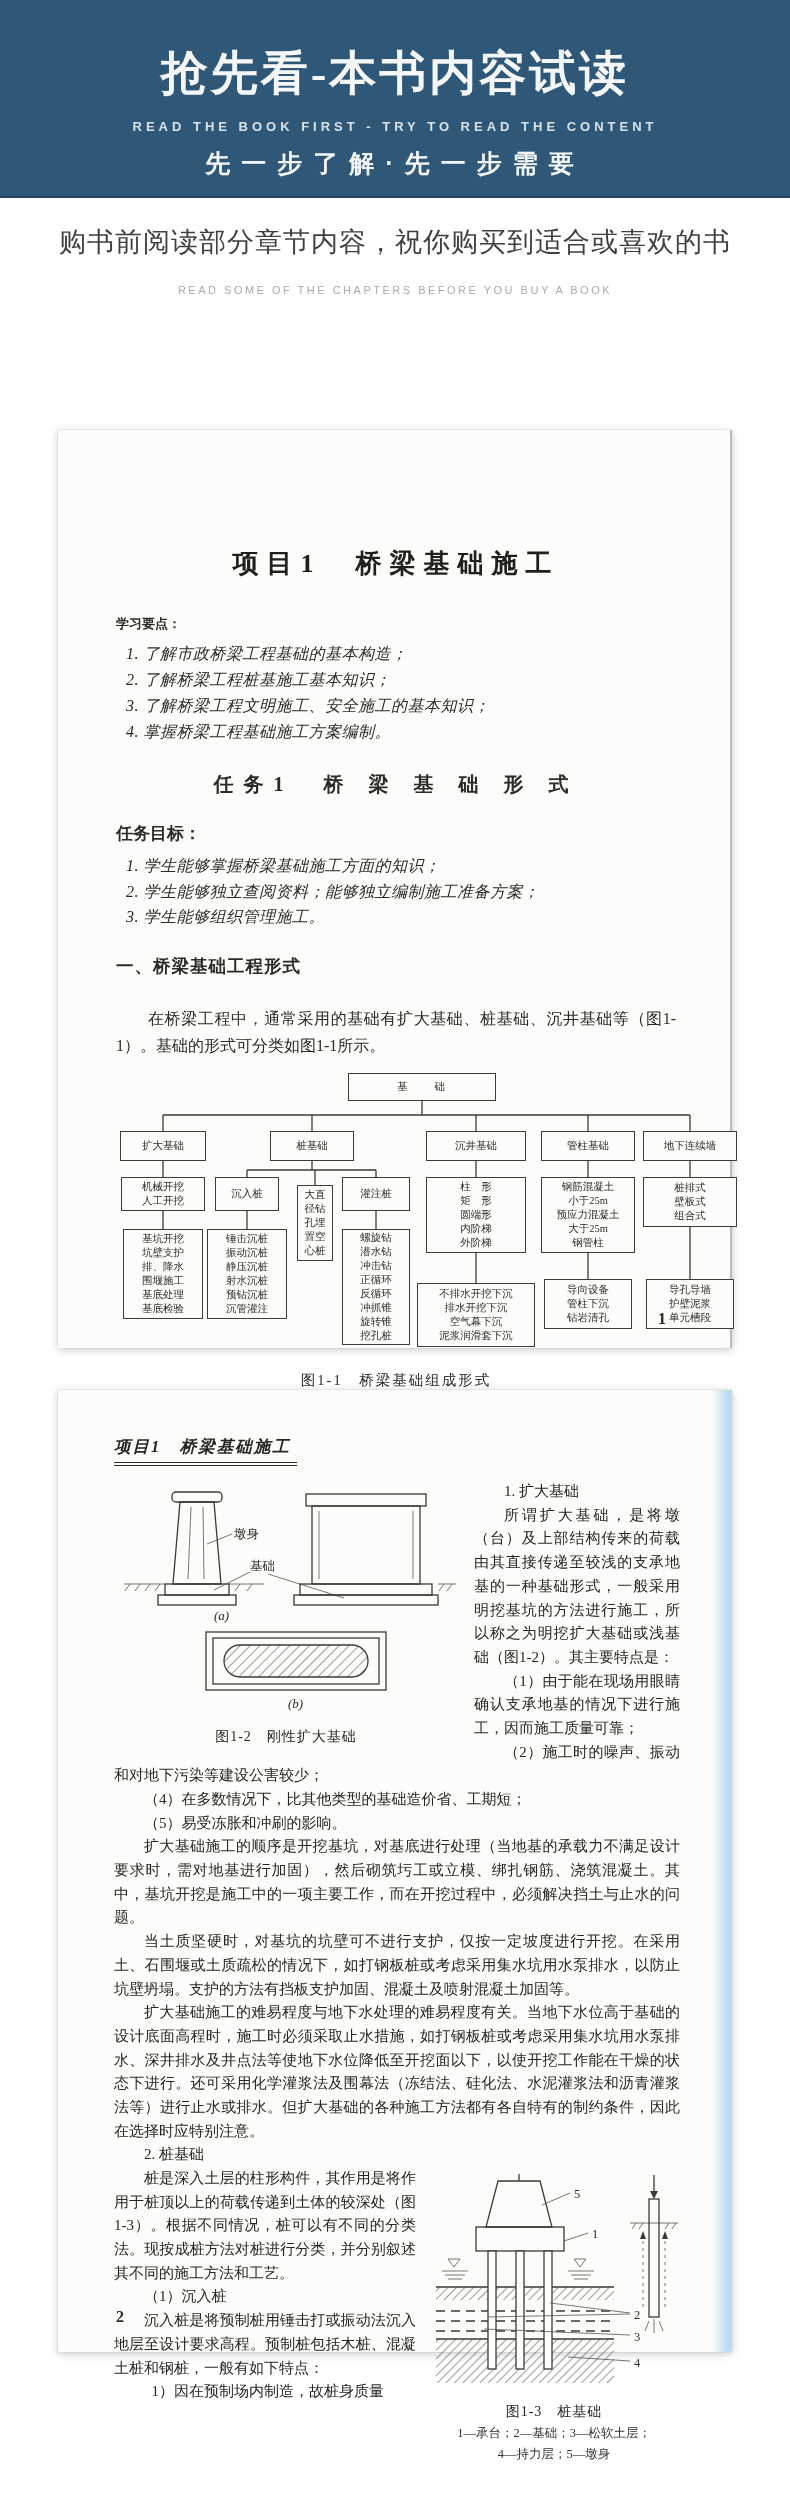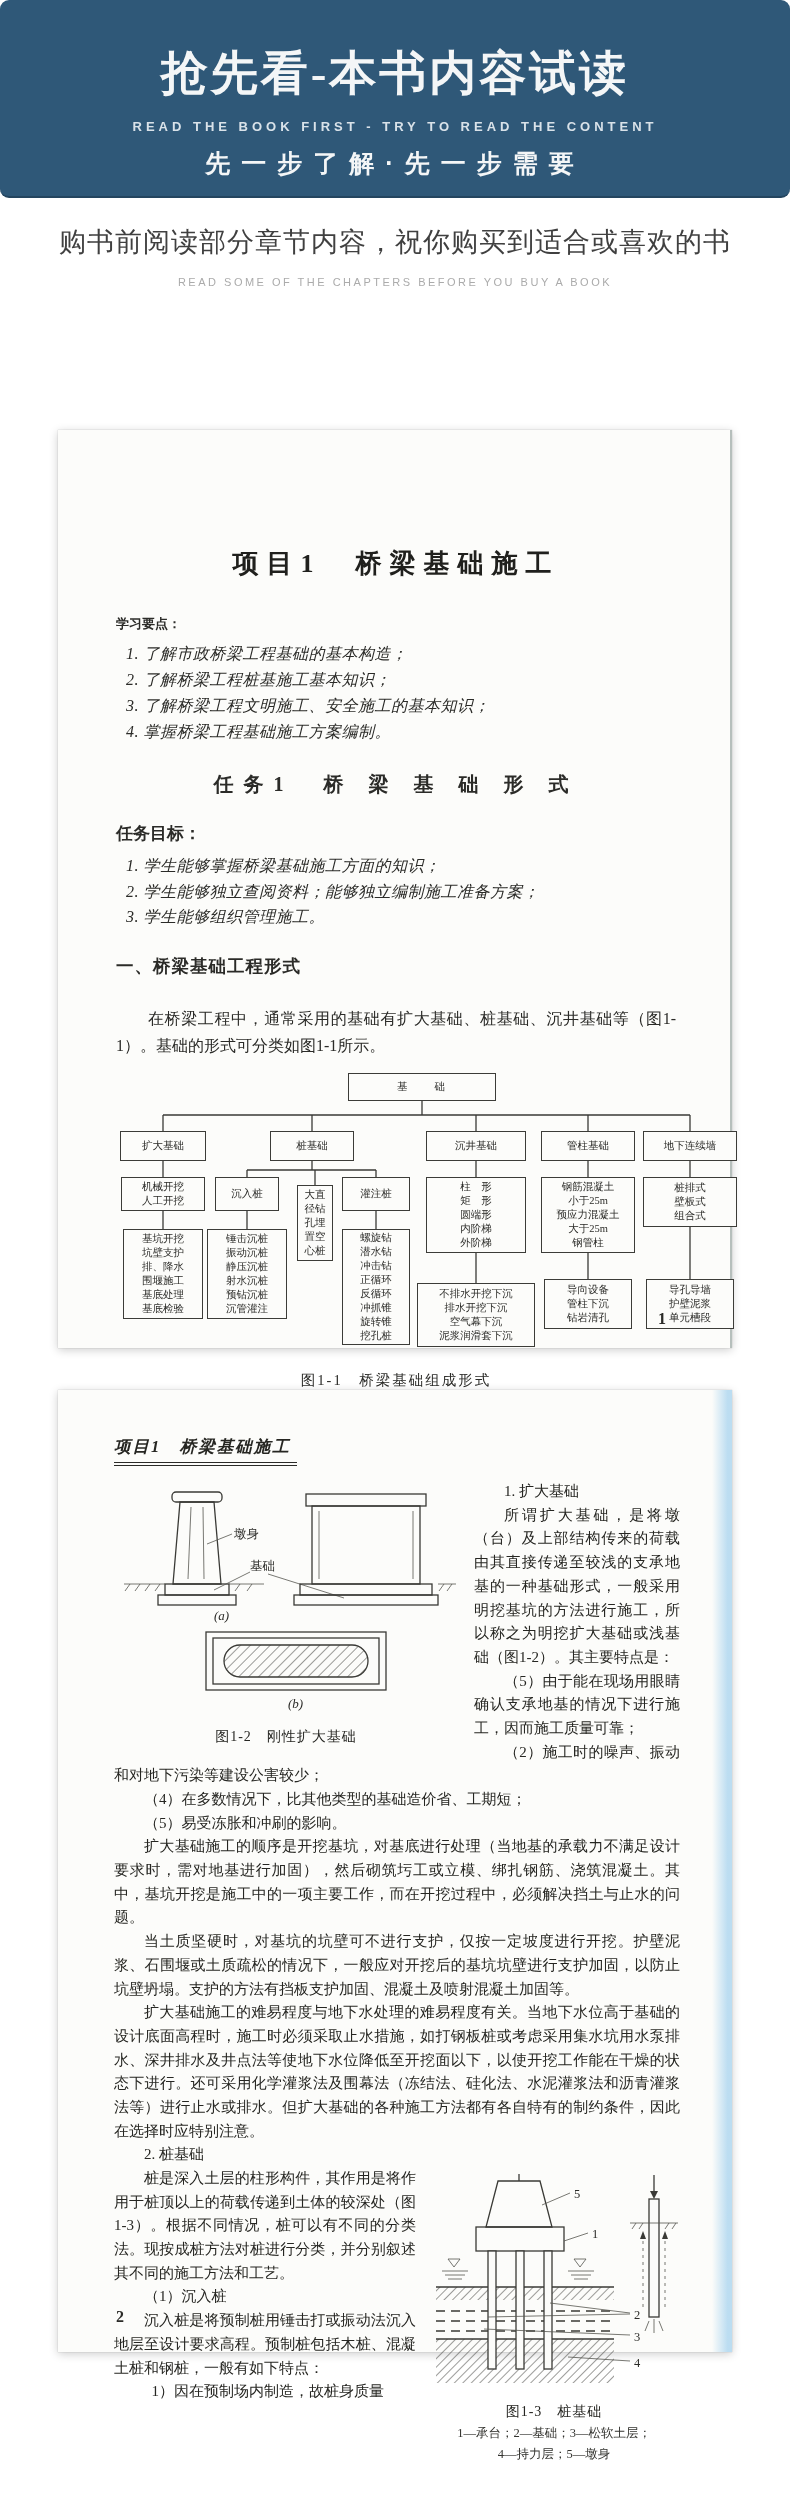--- a/index.html
+++ b/index.html
@@ -6,33 +6,33 @@
     --banner-bg:#2F5878; --banner-text:#F4F6F7; --page-bg:#FCFCFA;
     --ink:#2B2B28; --scan-edge-blue:#BCDDF1;
   }
   *{margin:0;padding:0;box-sizing:border-box;}
   html,body{background:#ffffff;}
   .canvas{position:relative;width:790px;height:2517px;margin:0 auto;background:#ffffff;overflow:hidden;
           font-family:"Liberation Serif","DejaVu Serif",serif;color:var(--ink);}
 
   
   .banner{position:absolute;left:0;top:0;width:790px;height:198px;background:var(--banner-bg);
-          border-bottom:2px solid #24455f;text-align:center;border-radius:9px;}
+          border-bottom:2px solid #24455f;text-align:center;}
   .banner-title{padding-top:42px;font:700 47px "Liberation Serif","DejaVu Serif",serif;
                 color:var(--banner-text);letter-spacing:3px;}
   .banner-sub{margin-top:14px;font:700 13px "Liberation Sans","DejaVu Sans",sans-serif;
               color:#D9E2E9;letter-spacing:4px;}
   .banner-tagline{margin-top:13px;font:700 25px "Liberation Sans","DejaVu Sans",sans-serif;
                   color:var(--banner-text);letter-spacing:11px;}
 
   
   .intro{position:absolute;left:0;top:200px;width:790px;text-align:center;}
   .intro-cn{margin-top:24px;font:400 27px "Liberation Sans","DejaVu Sans",sans-serif;
             color:#404040;letter-spacing:1px;}
-  .intro-en{margin-top:16px;font:400 11px "Liberation Sans","DejaVu Sans",sans-serif;
+  .intro-en{margin-top:24px;font:400 11px "Liberation Sans","DejaVu Sans",sans-serif;
             color:#ABABAB;letter-spacing:2.5px;}
 
   
   .page{position:absolute;left:58px;width:674px;background:var(--page-bg);
         box-shadow:0 2px 9px rgba(0,0,0,.20),0 0 1px rgba(0,0,0,.25);}
   .page1{top:430px;height:918px;border-right:2px solid #b6bfbc;}
   .page2{top:1390px;height:962px;}
   .page2::after{content:"";position:absolute;top:0;right:0;width:20px;height:100%;
         background:linear-gradient(to right,rgba(188,221,241,0),var(--scan-edge-blue) 78%);}
 
@@ -255,26 +255,26 @@
             <rect class="ln" x="92" y="148" width="180" height="58"></rect>
             <rect class="ln" x="99" y="154" width="166" height="46"></rect>
             <rect x="110" y="161" width="144" height="32" rx="16" fill="url(#h12)" stroke="#3a3a36" stroke-width="1.3"></rect>
             <text x="174" y="224" font-size="13" font-style="italic">(b)</text>
           </svg>
           <div class="fig-cap-sm">图1-2　刚性扩大基础</div>
         </div>
 
         <p class="para">1. 扩大基础</p>
         <p class="para">所谓扩大基础，是将墩（台）及上部结构传来的荷载由其直接传递至较浅的支承地基的一种基础形式，一般采用明挖基坑的方法进行施工，所以称之为明挖扩大基础或浅基础（图1-2）。其主要特点是：</p>
-        <p class="para">（5）由于能在现场用眼睛确认支承地基的情况下进行施工，因而施工质量可靠；</p>
+        <p class="para">（1）由于能在现场用眼睛确认支承地基的情况下进行施工，因而施工质量可靠；</p>
         <p class="para">（2）施工时的噪声、振动和对地下污染等建设公害较少；</p>
         <p class="para">（4）在多数情况下，比其他类型的基础造价省、工期短；</p>
         <p class="para">（5）易受冻胀和冲刷的影响。</p>
         <p class="para">扩大基础施工的顺序是开挖基坑，对基底进行处理（当地基的承载力不满足设计要求时，需对地基进行加固），然后砌筑圬工或立模、绑扎钢筋、浇筑混凝土。其中，基坑开挖是施工中的一项主要工作，而在开挖过程中，必须解决挡土与止水的问题。</p>
-        <p class="para">当土质坚硬时，对基坑的坑壁可不进行支护，仅按一定坡度进行开挖。护壁泥浆、石围堰或土质疏松的情况下，一般应对开挖后的基坑坑壁进行支护加固，以防止坑壁坍塌。支护的方法有挡板支护加固、混凝土及喷射混凝土加固等。</p>
+        <p class="para">当土质坚硬时，对基坑的坑壁可不进行支护，仅按一定坡度进行开挖。在采用土、石围堰或土质疏松的情况下，如打钢板桩或考虑采用集水坑用水泵排水，以防止坑壁坍塌。支护的方法有挡板支护加固、混凝土及喷射混凝土加固等。</p>
         <p class="para">扩大基础施工的难易程度与地下水处理的难易程度有关。当地下水位高于基础的设计底面高程时，施工时必须采取止水措施，如打钢板桩或考虑采用集水坑用水泵排水、深井排水及井点法等使地下水位降低至开挖面以下，以使开挖工作能在干燥的状态下进行。还可采用化学灌浆法及围幕法（冻结法、硅化法、水泥灌浆法和沥青灌浆法等）进行止水或排水。但扩大基础的各种施工方法都有各自特有的制约条件，因此在选择时应特别注意。</p>
         <p class="para">2. 桩基础</p>
 
         <div class="figR">
           <svg width="252" height="220" viewBox="0 0 252 220">
             <defs>
               <pattern id="h13" width="6" height="6" patternUnits="userSpaceOnUse" patternTransform="rotate(45)">
                 <line x1="0" y1="0" x2="0" y2="6" stroke="#3a3a36" stroke-width="1"></line>
               </pattern>
             </defs>

